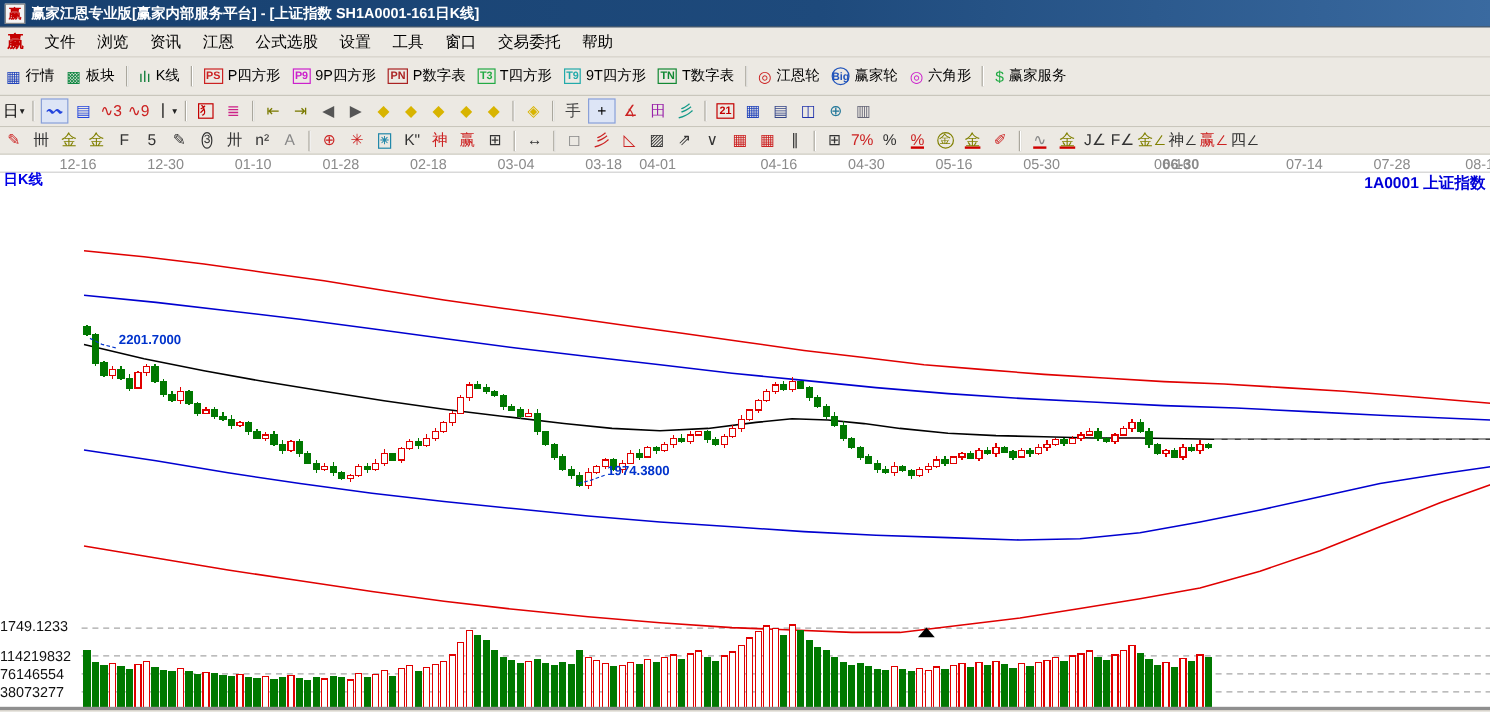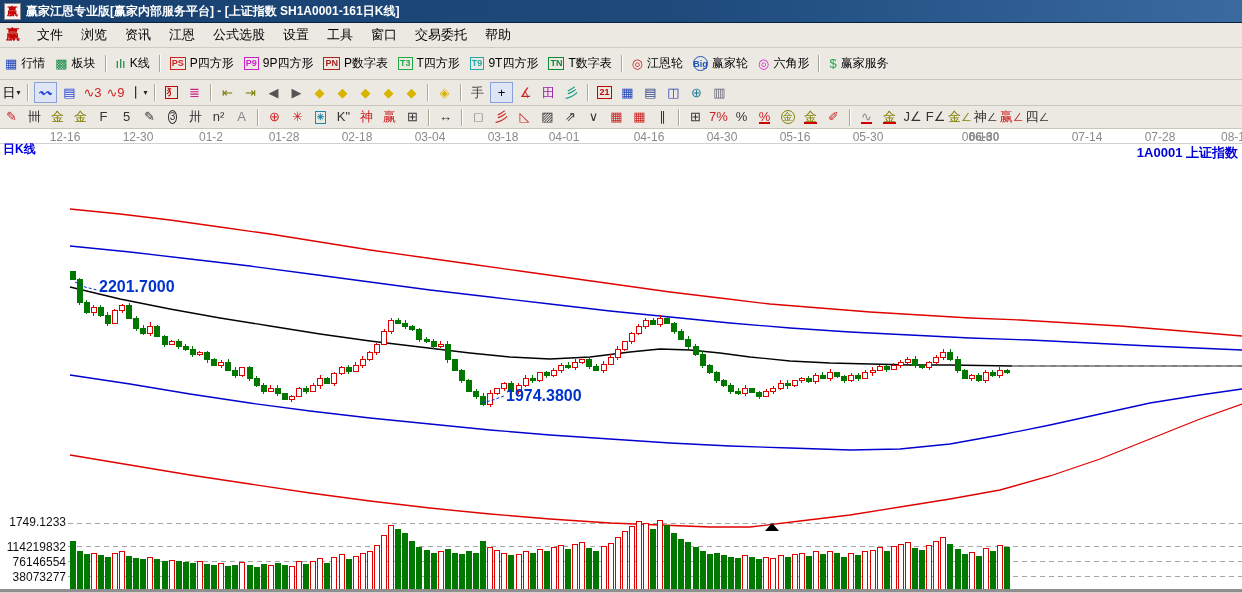--- a/index.html
+++ b/index.html
@@ -34,22 +34,22 @@
   .uline{border-bottom:2px solid #d00000;line-height:11px;}
   .circ{border:1px solid currentColor;border-radius:50%;line-height:12px;padding:0 1px;font-size:10px;}
   
   .chart{position:relative;width:1242px;height:467px;background:#ffffff;overflow:hidden;}
   .chart svg{position:absolute;left:0;top:0;}
   .daterow{position:absolute;left:0;top:0;width:1242px;height:14px;border-bottom:1px solid #d0d0d0;}
   .datelabel{position:absolute;top:1px;transform:translateX(-50%);font-size:12px;color:#8a8a8a;white-space:nowrap;}
   .panelabel{position:absolute;left:3px;top:12px;color:#0000e6;font-size:12px;font-weight:bold;}
   .indrow{position:absolute;left:86px;top:16px;display:flex;gap:13px;font-size:12px;font-weight:bold;}
   .symlabel{position:absolute;right:4px;top:15px;color:#0000d8;font-size:13px;font-weight:bold;}
-  .ann{position:absolute;color:#0033cc;font-size:16px;font-weight:bold;white-space:nowrap;text-align:center;}
-  .axnum{position:absolute;left:0;width:66px;text-align:right;font-size:12px;color:#111;white-space:nowrap;}
+  .ann{position:absolute;color:#0033cc;font-size:11px;font-weight:bold;white-space:nowrap;text-align:center;}
+  .axnum{position:absolute;left:0;width:66px;font-size:12px;color:#111;white-space:nowrap;}
   .bottomstrip{position:absolute;left:0;top:460px;width:1242px;height:7px;
     background:linear-gradient(#8f8f8f 0 3px,#d8d4cc 3px 100%);}
 </style>
 </head>
 <body>
 
 <div id="app">
 
   <div class="titlebar">
     <span class="applogo">赢</span>
@@ -779,26 +779,26 @@
           <rect x="1004.5600000000001" y="544.79" width="5" height="42.21" fill="#007800" stroke="#007800" stroke-width="1"></rect>
         </g>
         <polyline points="75,279 85,284 97,287" fill="none" stroke="#0033cc" stroke-width="1" stroke-dasharray="3 2"></polyline>
         <polyline points="482,400 493,397 504,393" fill="none" stroke="#0033cc" stroke-width="1" stroke-dasharray="3 2"></polyline>
         <polygon points="772,520 765,528 779,528" fill="#000"></polygon>
       </svg>
 
     <div class="daterow" id="date-row">
         <span class="datelabel" style="left: 65px;">12-16</span>
         <span class="datelabel" style="left: 138px;">12-30</span>
-        <span class="datelabel" style="left: 211px;">01-2</span>
+        <span class="datelabel" style="left: 211px;">01-10</span>
         <span class="datelabel" style="left: 284px;">01-28</span>
         <span class="datelabel" style="left: 357px;">02-18</span>
         <span class="datelabel" style="left: 430px;">03-04</span>
         <span class="datelabel" style="left: 503px;">03-18</span>
-        <span class="datelabel" style="left: 564px;">04-01</span>
+        <span class="datelabel" style="left: 548px;">04-01</span>
         <span class="datelabel" style="left: 649px;">04-16</span>
         <span class="datelabel" style="left: 722px;">04-30</span>
         <span class="datelabel" style="left: 795px;">05-16</span>
         <span class="datelabel" style="left: 868px;">05-30</span>
         <span class="datelabel" style="left: 977px;">06-16</span>
         <span class="datelabel" style="left: 984px; font-weight: bold;">06-30</span>
         <span class="datelabel" style="left: 1087px;">07-14</span>
         <span class="datelabel" style="left: 1160px;">07-28</span>
         <span class="datelabel" style="left: 1233px;">08-1</span>
       </div>

